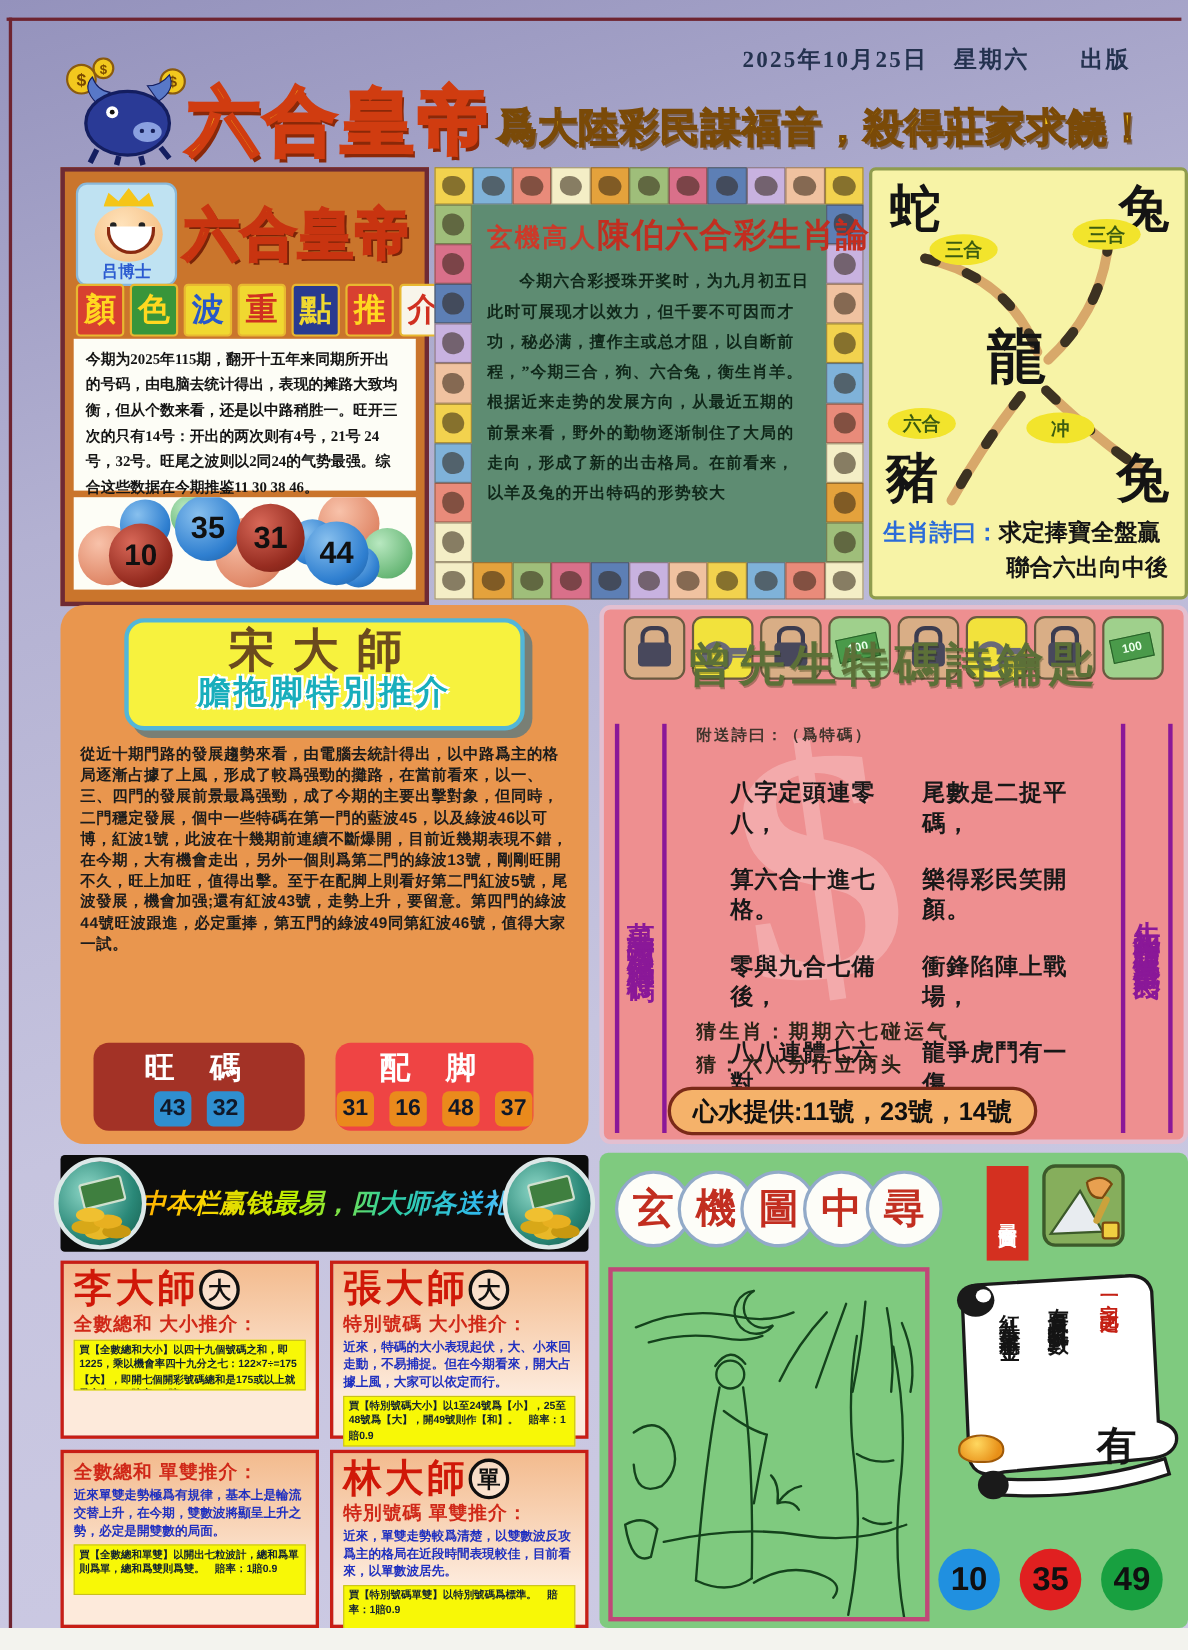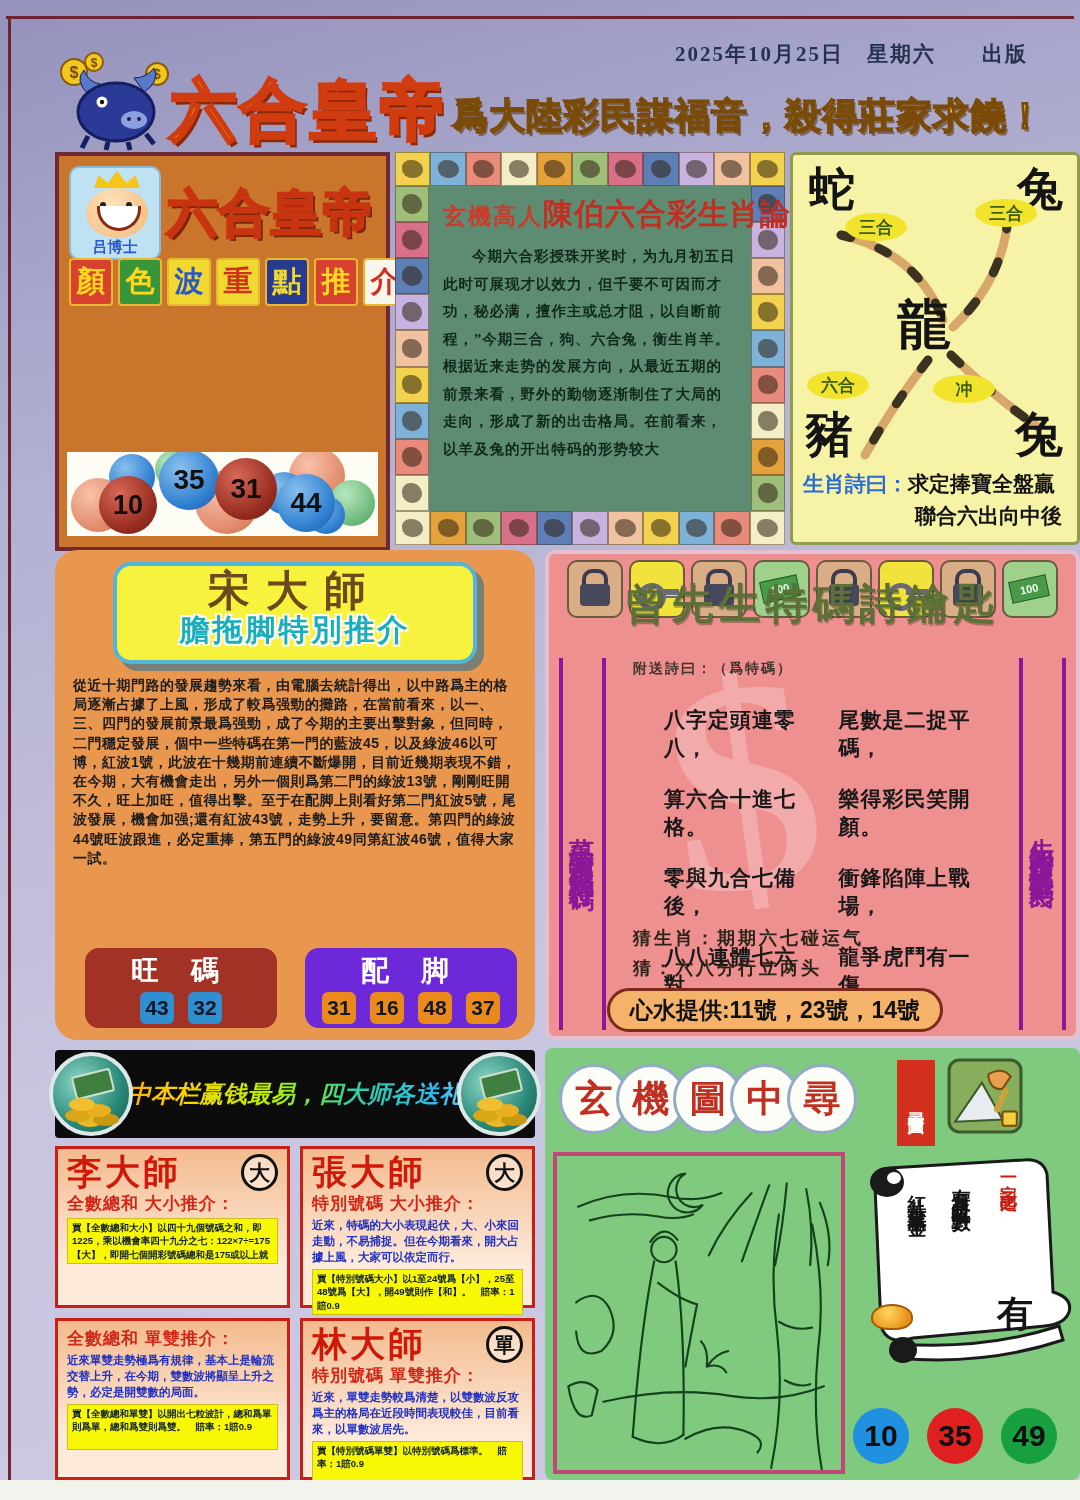--- a/index.html
+++ b/index.html
@@ -73,21 +73,21 @@
   
   #panelD{left:55px;top:550px;width:480px;height:490px;background:#e9964e;border-radius:22px;}
   .d-head{left:58px;top:12px;width:364px;height:102px;background:#f7f23e;border:4px solid #52b6d8;border-radius:18px;
     box-shadow:7px 7px 0 rgba(30,110,150,.55);text-align:center;}
   .d-head .t1{margin-top:2px;font-size:42px;font-weight:900;color:#6b4a1e;letter-spacing:16px;line-height:1.1;}
   .d-head .t2{font-size:30px;font-weight:900;color:#18aebc;letter-spacing:3px;line-height:1.05;
     text-shadow:-2px -2px 0 #fff,2px -2px 0 #fff,-2px 2px 0 #fff,2px 2px 0 #fff;}
   .d-body{left:18px;top:126px;width:444px;height:266px;font-size:14px;font-weight:bold;color:#1c1c1c;line-height:19.2px;letter-spacing:.5px;}
   .d-box{position:absolute;top:398px;height:80px;border-radius:14px;text-align:center;}
   .d-hot{left:30px;width:192px;background:#a33226;}
-  .d-leg{left:250px;width:212px;background:#6d28d9;}
+  .d-leg{left:250px;width:180px;background:#ef4444;}
   .d-box .lbl{color:#fff;font-size:28px;font-weight:900;letter-spacing:12px;margin-top:4px;}
   .d-nums{display:flex;justify-content:center;gap:14px;margin-top:2px;}
   .d-num{width:34px;height:32px;border-radius:6px;display:flex;align-items:center;justify-content:center;font-size:21px;font-weight:900;color:#101828;}
   .d-hot .d-num{background:#2f8fd0;}
   .d-leg .d-num{background:#ea8a1c;}
 
   
   #panelE{left:545px;top:550px;width:535px;height:490px;background:#ee8f90;border:4px solid #e3bfd0;border-radius:10px;overflow:hidden;}
   .e-water{left:120px;top:60px;font-size:300px;font-weight:900;color:rgba(255,235,235,.30);transform:rotate(-8deg);font-family:"Liberation Serif",serif;}
   #zeng-tiles{left:18px;top:6px;right:18px;height:58px;display:flex;gap:6px;}
@@ -122,21 +122,21 @@
   .medal.l{left:-6px;} .medal.r{right:-6px;}
   .banner-text{position:absolute;left:0;right:0;top:0;bottom:0;display:flex;align-items:center;justify-content:center;
     font-size:24px;font-weight:900;white-space:nowrap;font-style:italic;
     background:linear-gradient(90deg,#ff7b00,#ffd000 25%,#b8f000 45%,#30d0a0 62%,#30b8f0 80%,#ffffff);
     -webkit-background-clip:text;background-clip:text;color:#ffd000;-webkit-text-fill-color:transparent;}
 
   
   #masters{left:55px;top:1146px;width:480px;height:334px;}
   .master{position:absolute;width:235px;height:162px;border:3px solid #c81e14;background:linear-gradient(180deg,#f3bb8e,#fdeadb 75%);padding:5px 9px;box-sizing:border-box;}
   .m1{left:0;top:0;} .m2{left:245px;top:0;} .m3{left:0;top:172px;} .m4{left:245px;top:172px;}
-  .m-head{display:flex;align-items:center;justify-content:space-between;}
+  .m-head{display:flex;align-items:center;}
   .m-name{font-size:35px;font-weight:900;color:#d01808;letter-spacing:3px;line-height:1.05;}
   .m-badge{width:37px;height:37px;border:3px solid #101010;border-radius:50%;display:flex;align-items:center;justify-content:center;
     font-size:21px;font-weight:bold;color:#101010;background:rgba(255,255,255,.45);box-sizing:border-box;}
   .m-sub{font-size:17px;font-weight:900;color:#d02818;margin-top:1px;letter-spacing:1px;}
   .m-body{font-size:11.5px;font-weight:bold;color:#2030c0;line-height:1.38;margin-top:3px;height:48px;overflow:hidden;}
   .m-note{background:#f8f806;border:1px solid #c8c020;padding:2px 4px;font-size:9.5px;font-weight:bold;color:#102030;line-height:1.4;margin-top:3px;height:40px;overflow:hidden;}
 
   
   #panelG{left:545px;top:1048px;width:535px;height:432px;background:#7fca7f;border-radius:8px;}
   .g-circles{left:14px;top:16px;display:flex;}
@@ -198,20 +198,21 @@
     <div class="abs panelA-title">六合皇帝</div>
     <div class="abs a-tiles">
       <div class="a-tile at1">顏</div>
       <div class="a-tile at2">色</div>
       <div class="a-tile at3">波</div>
       <div class="a-tile at4">重</div>
       <div class="a-tile at5">點</div>
       <div class="a-tile at6">推</div>
       <div class="a-tile at7">介</div>
     </div>
+    <div class="abs a-text">今期为2025年115期，翻开十五年来同期所开出的号码，由电脑去统计得出，表现的摊路大致均衡，但从个数来看，还是以中路稍胜一。旺开三次的只有14号：开出的两次则有4号，21号 24号，32号。旺尾之波则以2同24的气势最强。综合这些数据在今期推鉴11 30 38 46。</div>
     <div class="abs a-balls">
       <div class="ball b-salmon" style="left:4px;top:26px;width:54px;height:54px;"></div>
       <div class="ball b-blue" style="left:42px;top:2px;width:46px;height:46px;"></div>
       <div class="ball b-green" style="left:88px;top:-2px;width:38px;height:38px;"></div>
       <div class="ball b-salmon" style="left:128px;top:18px;width:64px;height:64px;"></div>
       <div class="ball b-salmon" style="left:222px;top:-4px;width:56px;height:56px;"></div>
       <div class="ball b-blue" style="left:196px;top:20px;width:42px;height:42px;"></div>
       <div class="ball b-green" style="left:262px;top:28px;width:46px;height:46px;"></div>
       <div class="ball b-blue" style="left:240px;top:44px;width:38px;height:38px;"></div>
       <div class="ball b-maroon" style="left:32px;top:24px;width:58px;height:58px;font-size:27px;z-index:3;">10</div>

